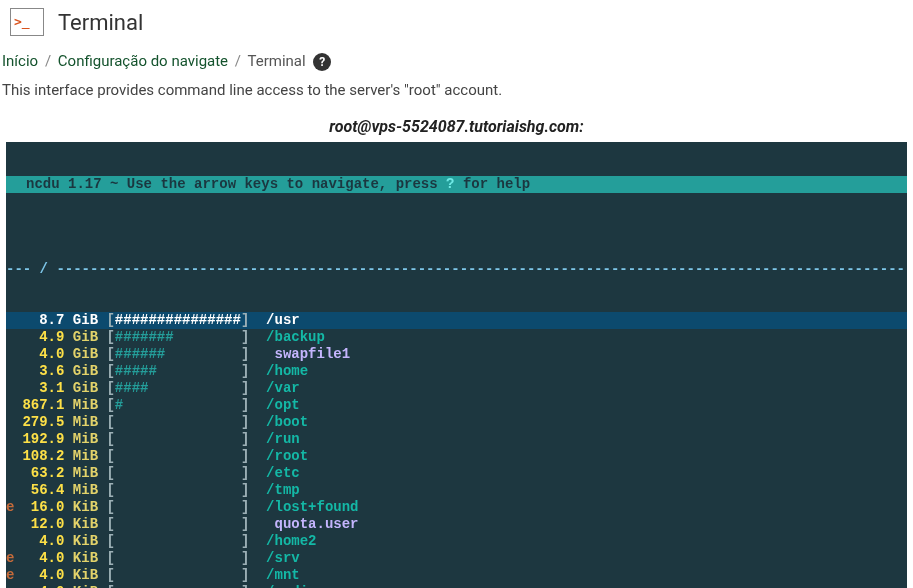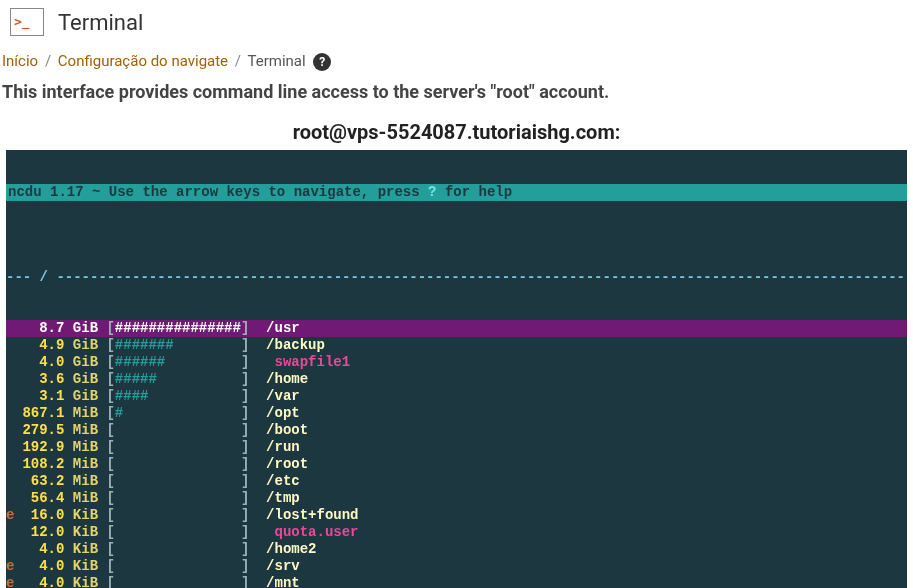--- a/index.html
+++ b/index.html
@@ -1,52 +1,52 @@
 <!DOCTYPE html>
 <html><head>
 <meta charset="utf-8">
 <style>
   * { box-sizing: border-box; margin: 0; padding: 0; }
   body { font-family: -apple-system, BlinkMacSystemFont, "Segoe UI", Roboto, sans-serif; background: #fff; color: #333; width: 913px; }
   .page-header { display: flex; align-items: center; padding: 8px 10px 12px 10px; }
   .terminal-icon-box { width: 34px; height: 28px; border: 1px solid #888; display: flex; align-items: center; justify-content: flex-start; padding-left: 3px; margin-right: 14px; }
   .page-title { font-size: 22px; font-weight: 400; color: #333; }
   .breadcrumb { padding: 4px 10px 10px 2px; font-size: 15px; color: #555; }
-  .breadcrumb a { color: #a16207; text-decoration: none; }
+  .breadcrumb a { color: #14532d; text-decoration: none; }
   .breadcrumb .sep { color: #888; margin: 0 3px; }
   .breadcrumb .cur { color: #555; }
   .help-circle { display: inline-flex; align-items: center; justify-content: center; width: 18px; height: 18px; background: #333; color: #fff; border-radius: 50%; font-size: 12px; font-weight: bold; margin-left: 4px; vertical-align: middle; }
-  .desc { padding: 0 10px 18px 2px; font-size: 18px; color: #444; font-weight: bold; }
-  .term-title { text-align: center; font-weight: 700; font-size: 20px; margin-bottom: 6px; color: #222; }
+  .desc { padding: 0 10px 18px 2px; font-size: 15px; color: #444; }
+  .term-title { text-align: center; font-weight: 700; font-size: 16px; margin-bottom: 6px; color: #222; font-style: italic; }
   .terminal {
     margin: 0 6px 0 6px;
     background: #1d3740;
     font-family: "Courier New", monospace;
     font-size: 14px;
     line-height: 17px;
     font-weight: bold;
     white-space: pre;
     overflow: hidden;
   }
-  .term-topbar { background: #249e9a; color: #1b3740; padding: 0 2px; }
+  .term-topbar { background: #249e9a; color: #1b3740; padding: 0 20px; }
   .term-topbar .cyan { color: #6fe9e5; }
   .term-path { color: #7dc6e8; }
   .term-body .row { display: block; }
-  .row-selected { background: #701a75; }
+  .row-selected { background: #0c4a6e; }
   .row-selected .sz { color: #fff; }
   .row-selected .unit { color: #fff; }
   .row-selected .path { color: #fff; }
   .row-selected .bar { color: #fff; }
   .mark { color: #c66b3a; display: inline-block; width: 8px; }
   .sz { color: #fde047; }
   .unit { color: #e2d26a; }
   .bk { color: #9db1b7; }
   .bar { color: #249e9a; }
-  .path { color: #fef9c3; }
-  .file { color: #ec4899; }
+  .path { color: #14b8a6; }
+  .file { color: #c4b5fd; }
 </style>
 </head>
 <body>
 
 <div class="page-header">
   <div class="terminal-icon-box">
     <svg width="24" height="14" viewBox="0 0 24 14">
         <text x="0" y="11" font-family="monospace" font-size="13" fill="#d9531e" font-weight="bold">&gt;_</text>
       </svg>
   </div>

